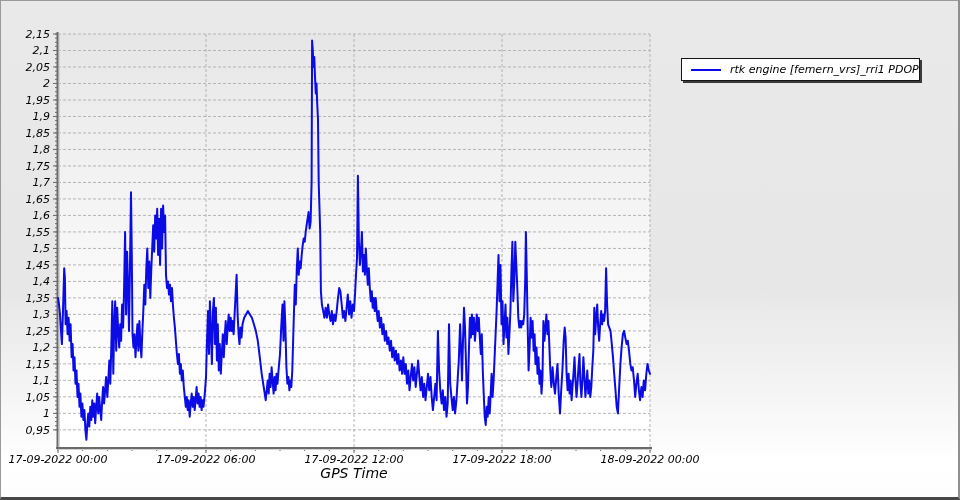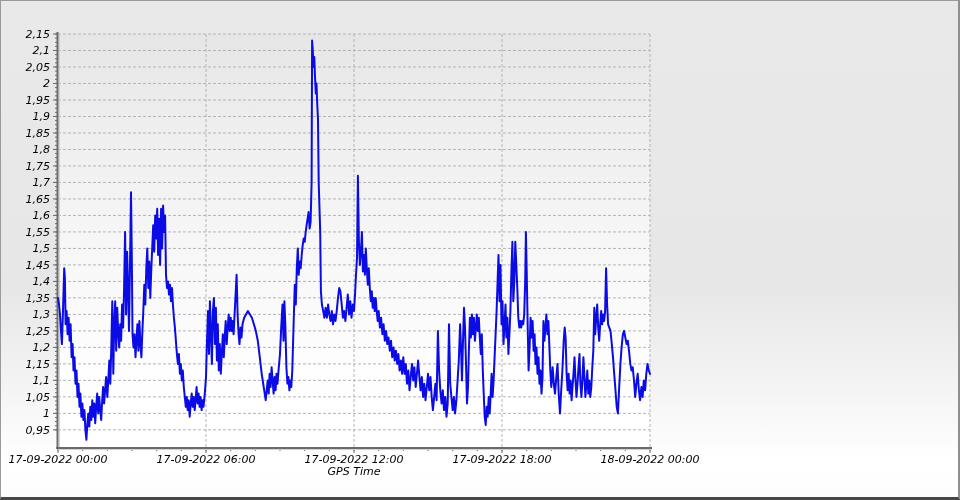--- a/index.html
+++ b/index.html
@@ -11,21 +11,21 @@
     font-style:italic;
   }
   .plot-wall{
     position:absolute;left:57px;top:33px;width:592px;height:414px;
     background:linear-gradient(180deg,#e6e6e6 0%,#eeeeee 22%,#f7f7f7 52%,#ffffff 88%);
   }
   svg.chart{position:absolute;left:0;top:0;width:960px;height:500px;}
   svg.chart text{font-family:"DejaVu Sans","Liberation Sans",sans-serif;font-size:11px;fill:#000;}
   .xaxis-title{
     position:absolute;left:253px;top:464px;width:200px;text-align:center;
-    font-size:11px;color:#000;
+    font-size:14px;color:#000;
   }
   .legend{
     position:absolute;left:680px;top:57px;width:237px;height:21px;
     background:#ffffff;border:1px solid #141414;box-shadow:2px 2px 0 0 #3a3a3a;
     display:flex;align-items:center;white-space:nowrap;
   }
   .legend-line{display:inline-block;width:30px;height:2px;margin-left:9px;background:#0000ee;}
   .legend-text{margin-left:9px;font-size:11px;color:#000;}
 </style>
 </head>
@@ -245,13 +245,17 @@
       <text x="501" y="462" text-anchor="middle">17-09-2022 18:00</text>
       <line x1="649" y1="447" x2="649" y2="452" stroke="#6a6a6a" stroke-width="1"></line>
       <text x="649" y="462" text-anchor="middle">18-09-2022 00:00</text>
       <line x1="58.5" y1="33" x2="58.5" y2="447" stroke="#d2d2d2" stroke-width="1"></line>
       <line x1="57" y1="448.5" x2="651" y2="448.5" stroke="#d2d2d2" stroke-width="1"></line>
       <line x1="56.5" y1="31" x2="56.5" y2="448" stroke="#6a6a6a" stroke-width="2"></line>
       <line x1="55" y1="447" x2="651" y2="447" stroke="#6a6a6a" stroke-width="2"></line>
       <polyline points="57.0,296.9 58.0,303.5 59.0,313.4 60.0,329.9 60.9,343.1 61.9,313.4 63.2,267.2 63.9,277.1 64.6,323.3 65.6,310.1 66.6,333.2 67.6,316.7 68.6,339.8 69.6,323.3 70.6,356.3 71.6,343.1 72.5,369.5 73.5,356.3 74.5,382.7 75.5,369.5 76.5,395.9 77.5,382.7 78.5,405.8 79.4,392.6 80.4,415.7 81.4,402.5 82.4,419.0 83.4,409.1 84.4,428.9 85.4,438.8 86.4,422.3 87.3,412.4 88.3,425.6 89.3,405.8 90.3,419.0 91.3,399.2 92.3,415.7 93.3,402.5 94.2,422.3 95.2,405.8 96.2,392.6 97.2,412.4 98.2,395.9 99.2,409.1 100.2,419.0 101.2,399.2 102.1,386.0 103.1,402.5 104.1,389.3 105.1,376.1 106.3,395.9 107.3,379.4 108.3,359.6 109.3,382.7 110.3,346.4 111.3,300.2 112.3,372.8 113.2,323.3 114.2,300.2 115.2,349.7 116.2,306.8 117.2,329.9 118.2,346.4 119.2,323.3 120.1,339.8 121.1,303.5 122.1,326.6 123.1,287.0 124.1,230.9 125.1,313.4 126.1,250.7 127.1,287.0 128.0,329.9 129.0,263.9 130.0,191.3 130.8,254.0 131.5,333.2 132.5,346.4 133.5,333.2 134.5,356.3 135.4,339.8 136.4,323.3 137.4,349.7 138.4,320.0 139.4,343.1 140.4,356.3 141.4,329.9 142.3,310.1 143.3,283.7 144.3,303.5 145.3,267.2 146.3,247.4 147.3,287.0 148.3,260.6 149.3,296.9 150.2,270.5 151.2,247.4 152.2,224.3 153.2,250.7 154.2,214.4 155.2,237.5 156.2,207.8 157.1,254.0 158.1,217.7 159.1,263.9 160.1,207.8 161.1,247.4 162.1,204.5 163.1,230.9 164.1,214.4 165.0,273.8 166.0,287.0 167.0,280.4 168.0,293.6 169.0,283.7 170.0,300.2 171.0,287.0 171.9,303.5 172.9,316.7 173.9,326.6 174.9,339.8 175.9,353.0 176.9,362.9 177.9,353.0 178.9,372.8 179.8,362.9 180.8,379.4 181.8,369.5 182.8,386.0 183.8,395.9 184.8,405.8 185.8,395.9 186.7,409.1 187.7,399.2 188.7,415.7 189.7,402.5 190.7,392.6 191.7,405.8 192.7,395.9 193.7,409.1 194.6,399.2 195.6,386.0 196.6,402.5 197.6,392.6 198.6,405.8 199.6,395.9 200.6,409.1 201.5,399.2 202.5,405.8 203.8,392.6 205.0,376.1 206.0,339.8 207.0,310.1 208.0,353.0 208.9,300.2 209.9,329.9 210.9,362.9 211.9,310.1 212.9,296.9 213.9,343.1 214.9,306.8 215.9,359.6 216.8,323.3 217.8,369.5 218.8,343.1 219.8,372.8 220.8,353.0 221.8,333.2 222.8,356.3 223.7,336.5 224.7,320.0 225.7,343.1 226.7,326.6 227.7,313.4 228.7,329.9 229.7,316.7 230.7,329.9 231.6,320.0 232.6,333.2 233.6,313.4 234.6,293.6 235.6,273.8 236.6,313.4 237.6,333.2 238.5,343.1 239.5,326.6 240.5,336.5 241.5,323.3 243.2,316.7 245.0,313.4 246.9,310.1 248.9,313.4 250.9,316.7 252.9,323.3 254.8,329.9 256.8,339.8 258.8,356.3 260.7,372.8 262.7,386.0 264.7,399.2 265.7,389.3 266.7,379.4 267.7,392.6 268.6,372.8 269.6,386.0 270.6,366.2 271.6,379.4 272.6,392.6 273.6,376.1 274.6,389.3 275.5,372.8 276.5,382.7 277.8,366.2 279.0,353.0 280.2,326.6 281.5,303.5 282.5,339.8 283.4,300.2 284.4,326.6 285.4,366.2 286.4,382.7 287.4,376.1 288.4,389.3 289.4,379.4 290.3,386.0 291.3,369.5 292.6,323.3 293.8,283.7 294.8,303.5 295.8,267.2 296.8,247.4 297.7,273.8 298.7,260.6 299.7,267.2 300.7,254.0 301.7,244.1 302.7,237.5 303.7,240.8 304.7,230.9 305.6,224.3 306.6,217.7 307.6,211.1 308.6,227.6 309.6,221.0 310.6,181.4 311.1,39.6 311.8,49.5 312.5,66.0 313.3,56.1 314.0,75.9 314.8,92.4 315.5,82.5 316.2,102.3 317.0,118.8 317.7,181.4 318.5,207.8 319.2,230.9 319.9,290.3 320.9,303.5 322.2,310.1 323.4,316.7 324.6,306.8 325.9,316.7 327.1,303.5 328.3,313.4 329.6,320.0 330.8,310.1 332.0,323.3 333.3,313.4 334.5,320.0 335.7,310.1 337.0,296.9 338.2,287.0 339.4,290.3 340.7,303.5 341.9,316.7 343.1,310.1 344.4,320.0 345.6,306.8 346.8,293.6 348.1,313.4 349.3,300.2 350.5,316.7 351.8,303.5 353.0,310.1 354.0,293.6 355.0,273.8 356.0,257.3 356.9,174.8 357.9,240.8 358.9,263.9 359.9,250.7 360.9,230.9 361.9,270.5 362.9,254.0 363.9,273.8 364.8,247.4 365.8,267.2 366.8,283.7 367.8,267.2 368.8,287.0 369.8,300.2 370.8,290.3 371.7,306.8 372.7,296.9 373.7,310.1 374.7,296.9 375.7,310.1 376.7,320.0 377.7,310.1 378.9,326.6 380.1,316.7 381.4,333.2 382.6,323.3 383.8,339.8 385.1,329.9 386.3,343.1 387.5,336.5 388.8,349.7 390.0,339.8 391.2,356.3 392.5,346.4 393.7,359.6 394.9,349.7 396.2,362.9 397.4,353.0 398.6,369.5 399.9,359.6 401.1,372.8 402.3,356.3 403.6,372.8 404.8,362.9 406.0,382.7 407.3,369.5 408.5,389.3 409.7,376.1 411.0,362.9 412.2,379.4 413.4,366.2 414.7,386.0 415.9,372.8 417.1,359.6 418.4,376.1 419.6,389.3 420.8,376.1 422.1,395.9 423.3,382.7 424.5,399.2 425.8,386.0 427.0,372.8 428.2,389.3 429.5,376.1 430.7,395.9 431.9,409.1 433.2,395.9 434.4,382.7 435.6,399.2 436.9,329.9 438.1,369.5 439.3,389.3 440.6,402.5 441.8,389.3 443.0,409.1 444.3,395.9 445.5,415.7 446.7,402.5 448.0,323.3 449.2,382.7 450.4,395.9 451.7,409.1 452.9,395.9 454.1,412.4 455.4,399.2 456.6,379.4 457.8,359.6 459.1,323.3 460.1,349.7 461.0,379.4 462.0,339.8 463.0,306.8 464.0,326.6 465.0,362.9 466.0,402.5 467.0,386.0 467.9,349.7 468.9,316.7 469.9,336.5 470.9,313.4 471.9,333.2 472.9,316.7 473.9,339.8 474.9,326.6 475.8,313.4 476.8,329.9 477.8,316.7 478.8,336.5 479.8,353.0 480.8,333.2 481.8,369.5 482.7,392.6 483.7,415.7 484.7,423.9 485.7,405.8 486.7,415.7 487.7,395.9 488.7,412.4 489.7,392.6 490.6,372.8 491.6,395.9 492.6,379.4 493.6,356.3 494.6,333.2 495.6,310.1 496.6,280.4 497.5,254.0 498.5,300.2 499.5,263.9 500.5,323.3 501.5,300.2 502.5,343.1 503.5,323.3 504.5,303.5 505.4,336.5 506.4,316.7 507.4,353.0 508.4,333.2 509.4,310.1 510.4,270.5 511.4,240.8 512.3,300.2 513.3,280.4 514.3,240.8 515.3,263.9 516.3,287.0 517.3,316.7 518.3,326.6 519.3,320.0 520.2,326.6 521.2,320.0 522.2,323.3 523.2,313.4 524.2,280.4 524.9,230.9 525.7,270.5 526.7,326.6 527.6,369.5 528.6,346.4 529.6,316.7 530.6,336.5 531.6,320.0 532.6,349.7 533.6,333.2 534.5,362.9 535.5,346.4 536.5,372.8 537.5,356.3 538.5,382.7 539.5,369.5 540.5,392.6 541.5,376.1 542.4,320.0 543.4,339.8 544.4,326.6 545.4,313.4 546.4,333.2 547.4,320.0 548.4,346.4 549.3,369.5 550.3,386.0 551.6,366.2 552.8,382.7 554.0,392.6 555.3,376.1 556.5,362.9 557.7,392.6 559.0,412.4 560.2,389.3 561.4,369.5 562.7,339.8 563.7,326.6 564.6,336.5 565.6,372.8 566.6,389.3 567.6,372.8 568.6,392.6 569.6,379.4 570.6,399.2 571.5,386.0 572.5,372.8 573.5,356.3 574.5,379.4 575.5,395.9 576.5,382.7 577.5,366.2 578.5,353.0 579.4,382.7 580.4,395.9 581.4,379.4 582.4,356.3 583.4,376.1 584.4,395.9 585.4,382.7 586.3,369.5 587.3,392.6 588.3,379.4 589.3,395.9 590.3,386.0 591.3,366.2 592.3,349.7 593.3,306.8 594.2,333.2 595.2,316.7 596.2,303.5 597.2,326.6 598.2,339.8 599.2,323.3 600.2,310.1 601.1,323.3 602.1,313.4 603.1,320.0 604.1,310.1 605.1,267.2 606.1,303.5 607.1,323.3 608.3,326.6 609.5,329.9 610.8,343.1 612.0,356.3 613.2,372.8 614.5,389.3 615.7,405.8 616.9,412.4 618.2,386.0 619.4,362.9 620.6,346.4 621.9,333.2 623.1,329.9 624.3,336.5 625.6,343.1 626.8,339.8 628.0,349.7 629.3,362.9 630.5,369.5 631.7,366.2 633.0,379.4 634.2,395.9 635.4,382.7 636.7,372.8 637.9,389.3 639.1,399.2 640.4,386.0 641.6,395.9 642.8,379.4 644.1,389.3 645.3,372.8 646.5,362.9 647.8,369.5 649.0,372.8" fill="none" stroke="#0b0be6" stroke-width="2" stroke-linejoin="round" stroke-linecap="round"></polyline>
     </svg>
   <div class="xaxis-title">GPS Time</div>
+  <div class="legend">
+    <span class="legend-line" style="background: rgb(11, 11, 230);"></span>
+    <span class="legend-text">rtk engine [femern_vrs]_rri1 PDOP</span>
+  </div>
 </div>
 
 </body></html>

